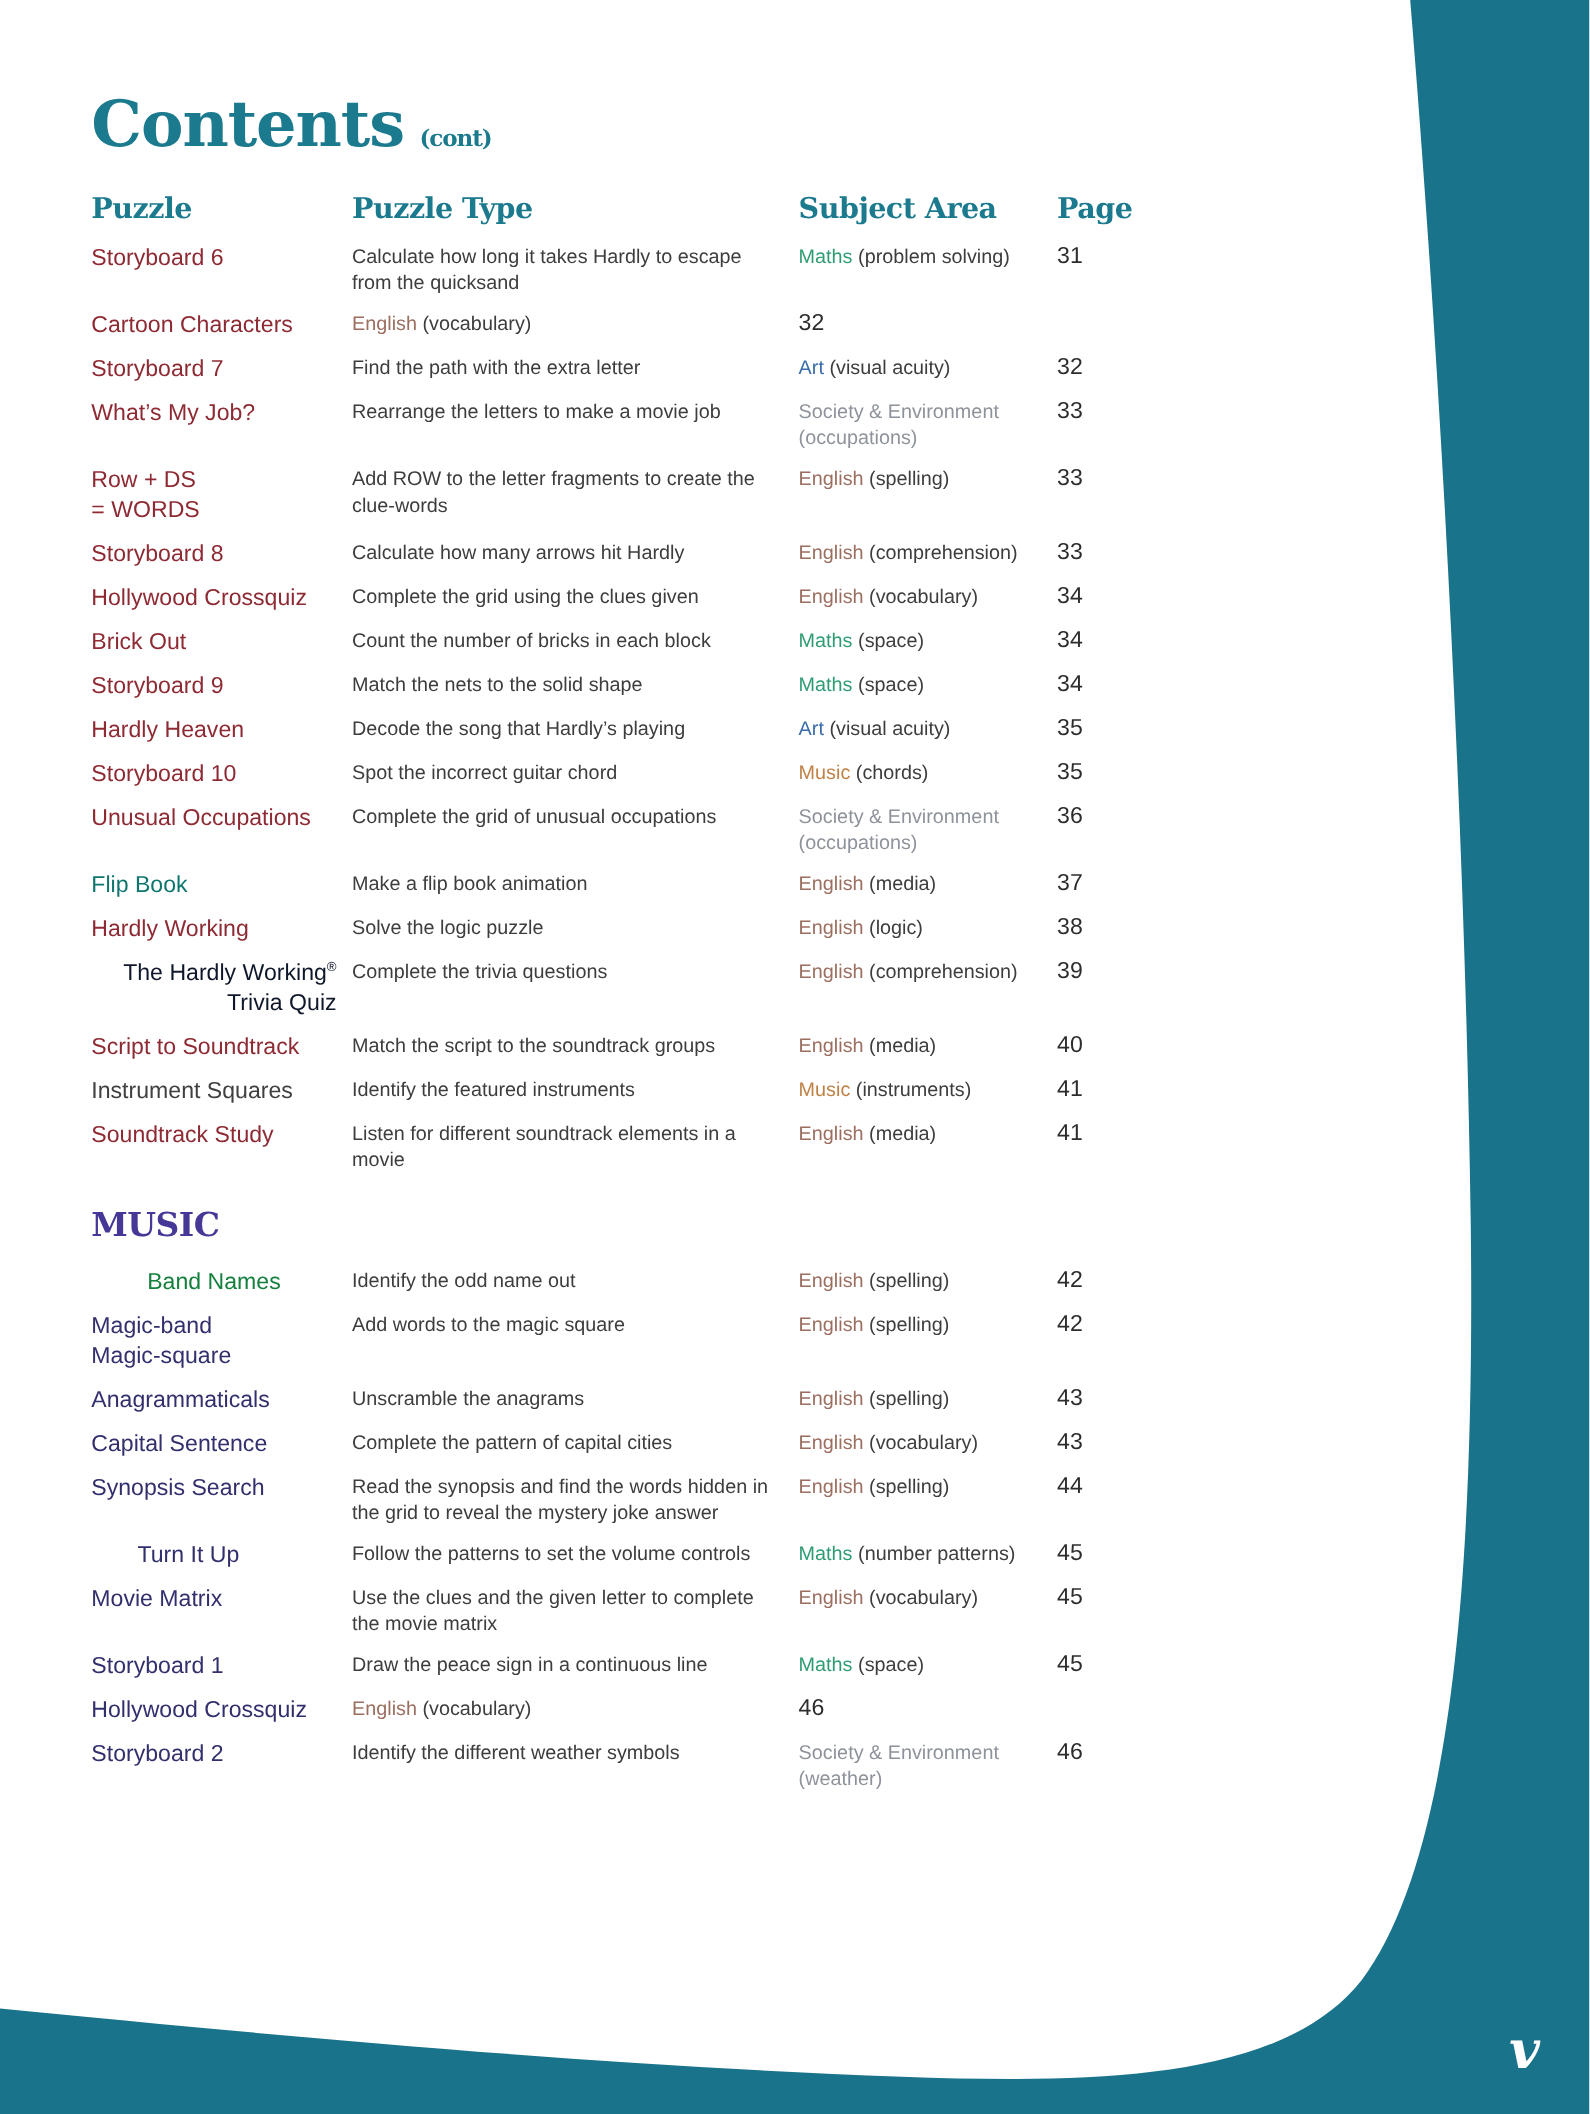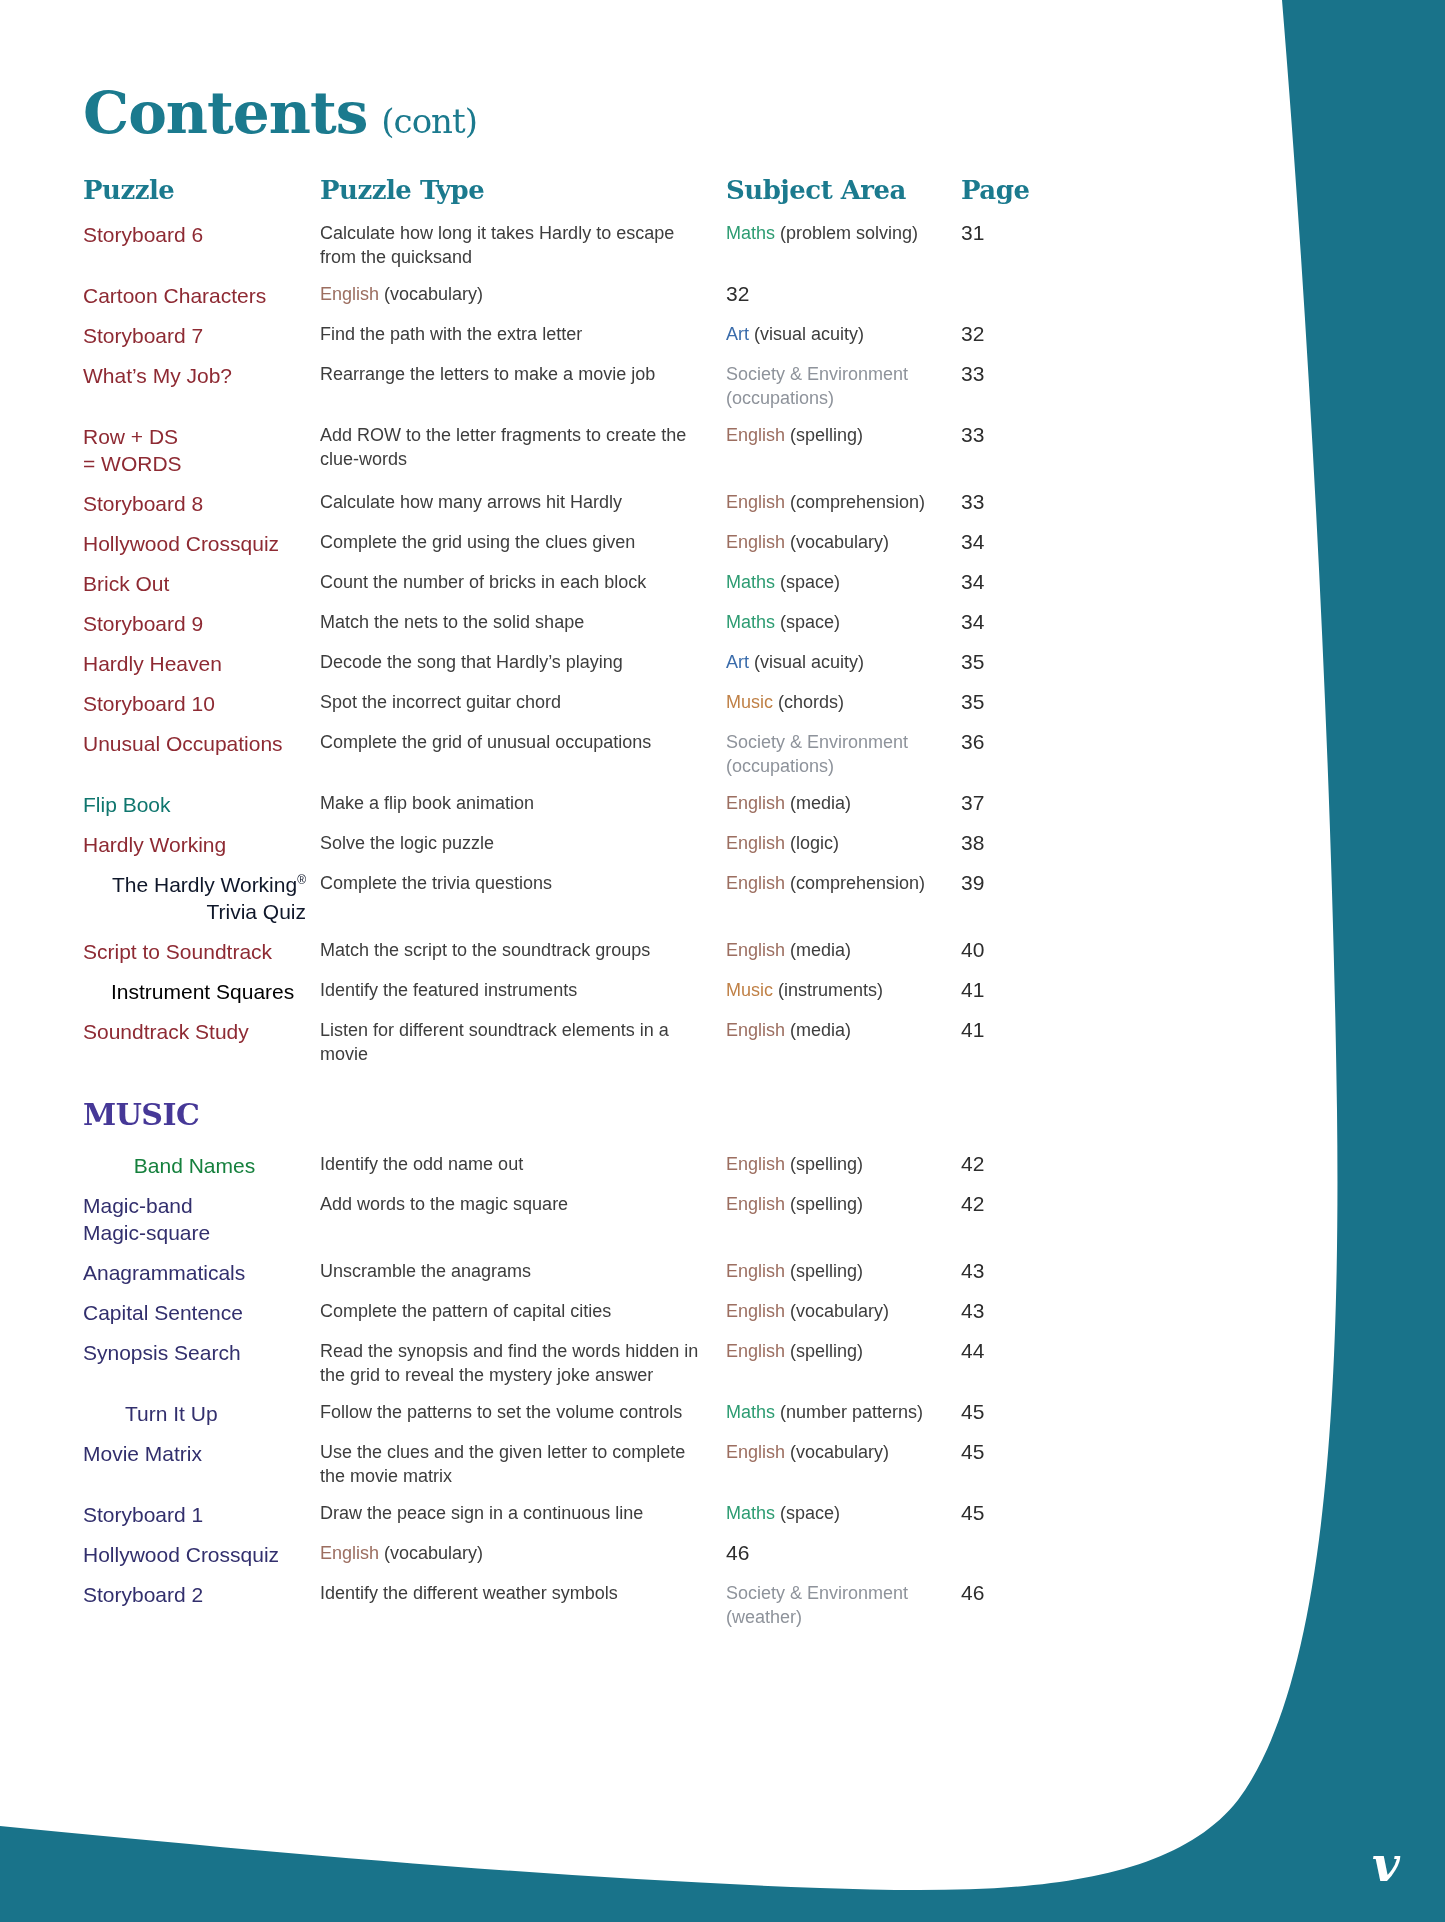--- a/index.html
+++ b/index.html
@@ -6,21 +6,21 @@
   body{
     width:1445px;height:1922px;position:relative;overflow:hidden;
     background:#ffffff;font-family:"Liberation Sans",sans-serif;
   }
   svg.bg{position:absolute;inset:0;width:1445px;height:1922px;z-index:0;}
   .content{position:absolute;left:83px;top:84px;width:1140px;z-index:2;}
   h1.title{
     margin:0 0 34px 0;font-family:"DejaVu Serif",serif;font-weight:700;
     font-size:58px;letter-spacing:-1px;color:#1b7a8e;line-height:1;
   }
-  h1.title .cont{font-size:34px;font-weight:400;margin-left:14px;text-align:right;}
+  h1.title .cont{font-size:21px;font-weight:700;margin-left:14px;text-align:right;}
   .grid{display:grid;grid-template-columns:237px 406px 235px 1fr;align-items:start;}
   .header-row{margin-bottom:16px;}
   .header-row span{
     font-family:"DejaVu Serif",serif;font-weight:700;font-size:26px;
     color:#1b7a8e;letter-spacing:-0.5px;line-height:1.1;
   }
   .toc-row{margin-bottom:13px;}
   .cell-name{font-size:21px;line-height:27px;padding-right:14px;}
   .cell-type{font-size:18px;line-height:24px;color:#3d3d3d;padding-right:22px;}
   .cell-subject{font-size:18px;line-height:24px;color:#3d3d3d;padding-right:14px;}
@@ -186,21 +186,21 @@
       </div>
       <div class="grid toc-row">
         <div class="cell-name" style="color: rgb(142, 42, 51);">
           <div>Script to Soundtrack</div>
         </div>
         <div class="cell-type">Match the script to the soundtrack groups</div>
         <div class="cell-subject"><span style="color: rgb(156, 110, 96);">English</span><span> (media)</span></div>
         <div class="cell-page">40</div>
       </div>
       <div class="grid toc-row">
-        <div class="cell-name" style="color: #000000; margin-left: 28px;">
+        <div class="cell-name" style="color: #404040;">
           <div>Instrument Squares</div>
         </div>
         <div class="cell-type">Identify the featured instruments</div>
         <div class="cell-subject"><span style="color: rgb(192, 129, 71);">Music</span><span> (instruments)</span></div>
         <div class="cell-page">41</div>
       </div>
       <div class="grid toc-row">
         <div class="cell-name" style="color: rgb(142, 42, 51);">
           <div>Soundtrack Study</div>
         </div>

